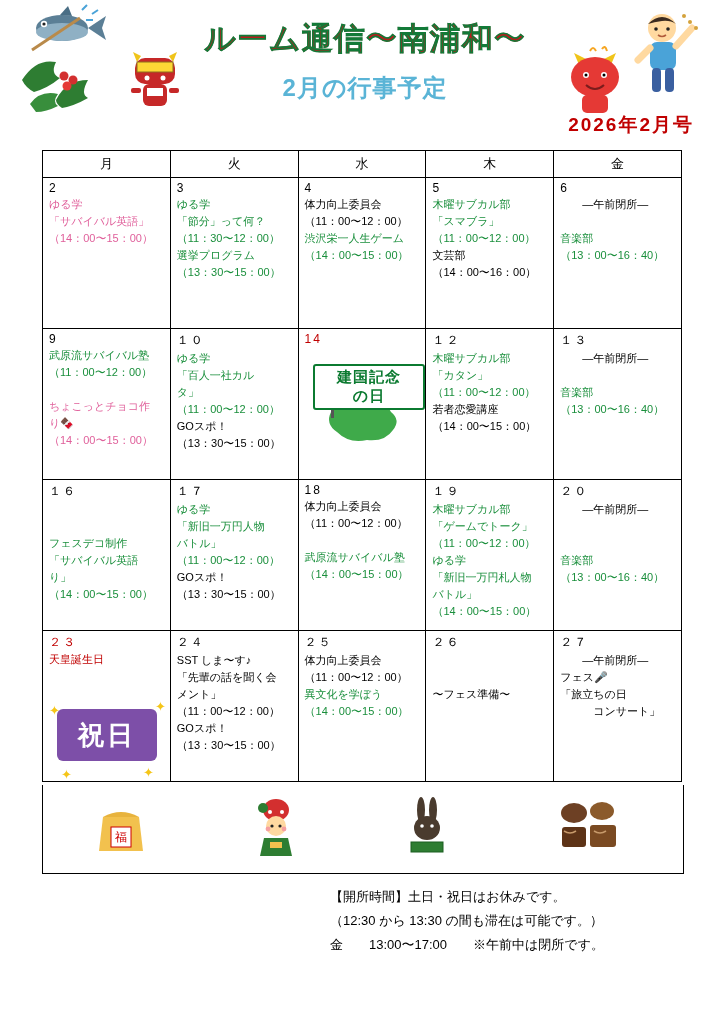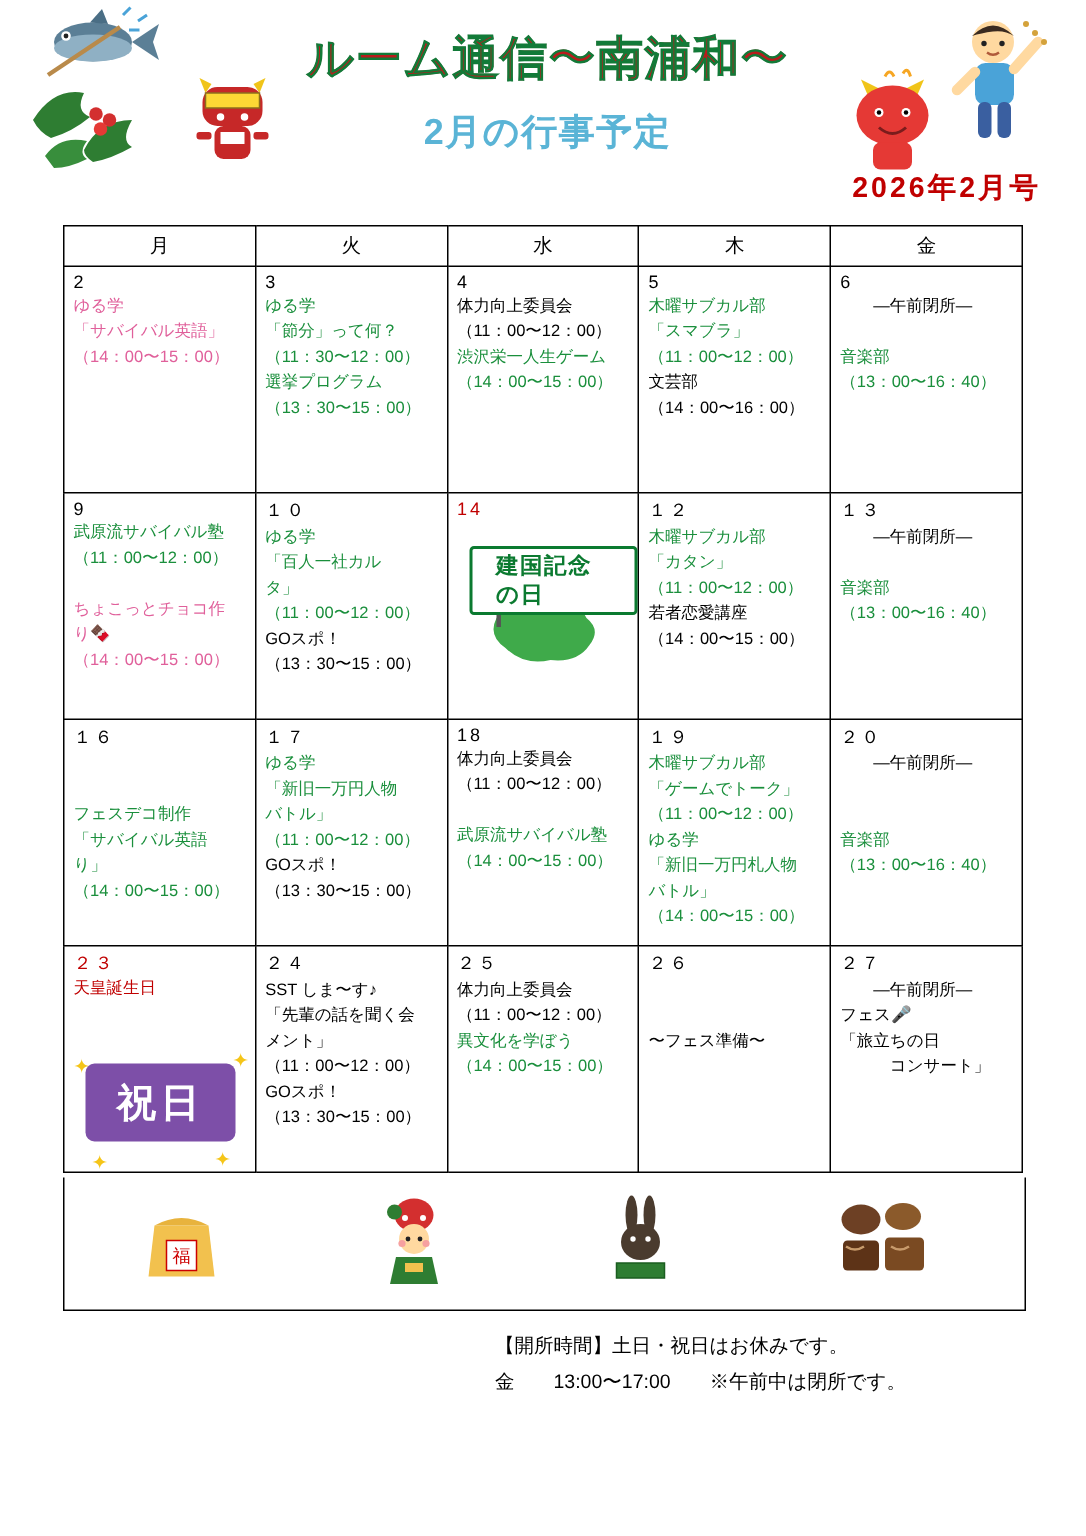--- a/index.html
+++ b/index.html
@@ -150,20 +150,21 @@
     top: 18px;
     font-size: 15px;
     font-weight: bold;
     color: #0b7a30;
     letter-spacing: 1px;
     background: #ffffff;
     padding: 2px 16px;
     border: 2px solid #0b7a30;
     border-radius: 3px;
     z-index: 3;
+    text-align: center;
   }
   .shukujitsu {
     position: absolute;
     left: 14px;
     top: 40px;
     width: 100px;
     height: 52px;
     background: #7d4fa8;
     border-radius: 6px;
     color: #fff;
@@ -530,16 +531,17 @@
           <rect x="8" y="30" width="24" height="20" rx="3" fill="#5d3317"></rect>
           <rect x="36" y="28" width="26" height="22" rx="3" fill="#7a4a22"></rect>
           <path d="M10 34 q6 4 12 0 M40 34 q6 4 12 0" stroke="#c79a6b" stroke-width="1.6" fill="none"></path>
         </svg>
       </span>
     </div>
   </div>
 
   <div class="footer">
     <div>【開所時間】土日・祝日はお休みです。</div>
+    <div>（12:30 から 13:30 の間も滞在は可能です。）</div>
     <div>金　　13:00〜17:00　　※午前中は閉所です。</div>
   </div>
 
 </div>
 
 </body></html>

